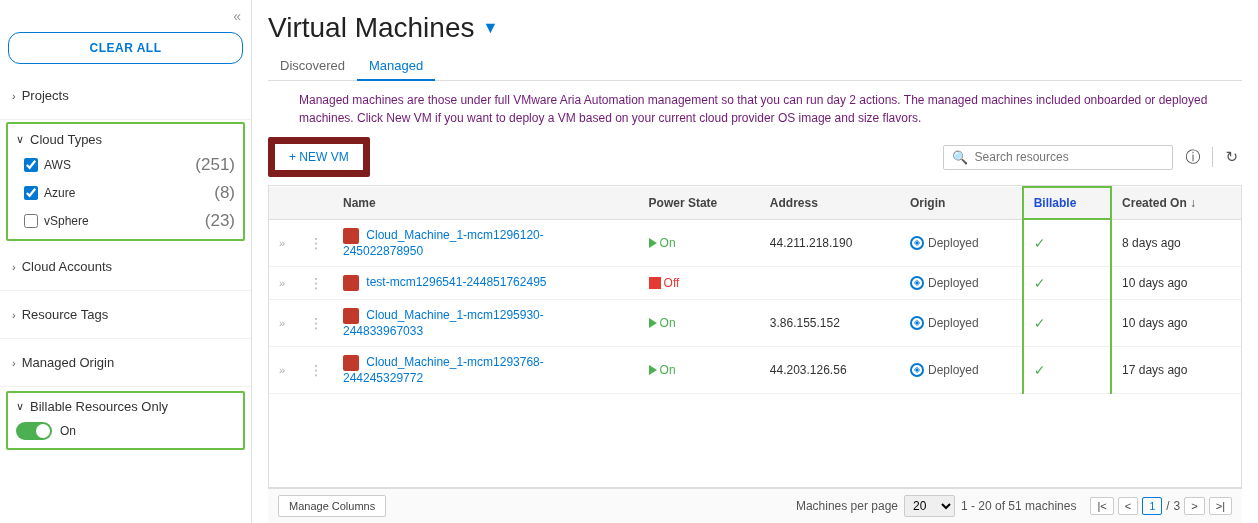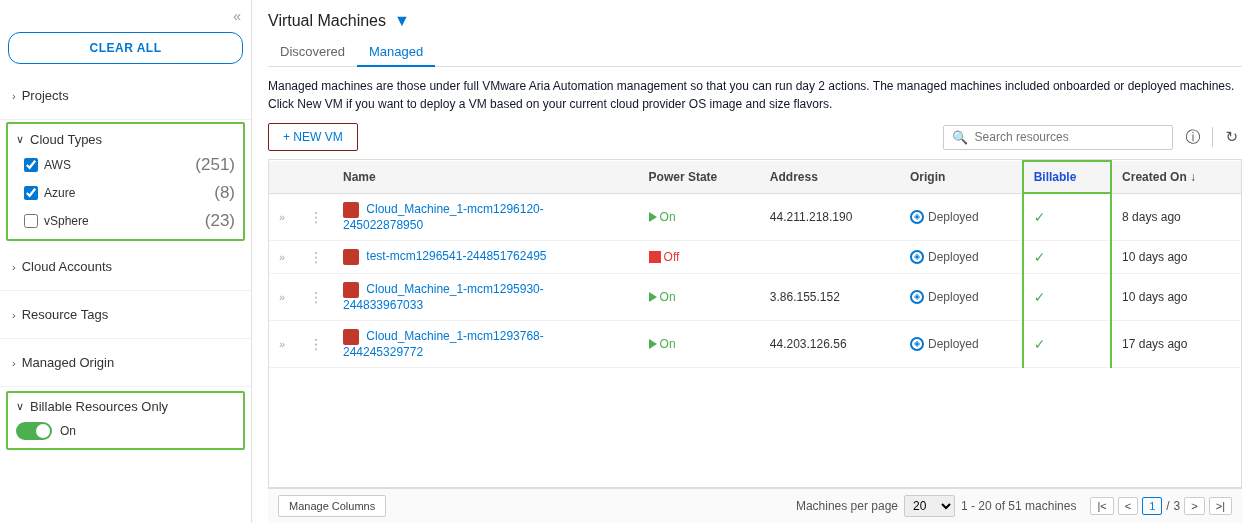--- a/index.html
+++ b/index.html
@@ -149,21 +149,21 @@
       flex-direction: column;
       overflow: hidden;
       padding: 12px 16px 0 16px;
     }
     .page-title-row {
       display: flex;
       align-items: center;
       margin-bottom: 8px;
     }
     .page-title {
-      font-size: 16px;
+      font-size: 28px;
       font-weight: 300;
       color: #222;
       margin-right: 8px;
     }
     .filter-icon {
       color: #0078d4;
       font-size: 16px;
     }
     .tabs {
       display: flex;
@@ -178,35 +178,36 @@
       border-bottom: 2px solid transparent;
       margin-bottom: -1px;
     }
     .tab.active {
       color: #0078d4;
       border-bottom: 2px solid #0078d4;
       font-weight: 500;
     }
     .description {
       font-size: 12px;
-      color: #0f172a;
+      color: #701a75;
       margin-bottom: 10px;
       line-height: 1.5;
+      margin-left: 31px;
     }
     .toolbar {
       display: flex;
       align-items: center;
       margin-bottom: 8px;
       gap: 8px;
     }
     .new-vm-btn {
       display: flex;
       align-items: center;
       padding: 6px 14px;
-      border: 1px solid #7f1d1d;
+      border: 7px solid #7f1d1d;
       color: #0078d4;
       background: #fff;
       cursor: pointer;
       font-size: 12px;
       font-weight: 500;
       border-radius: 2px;
       gap: 4px;
     }
     .search-box {
       margin-left: auto;

